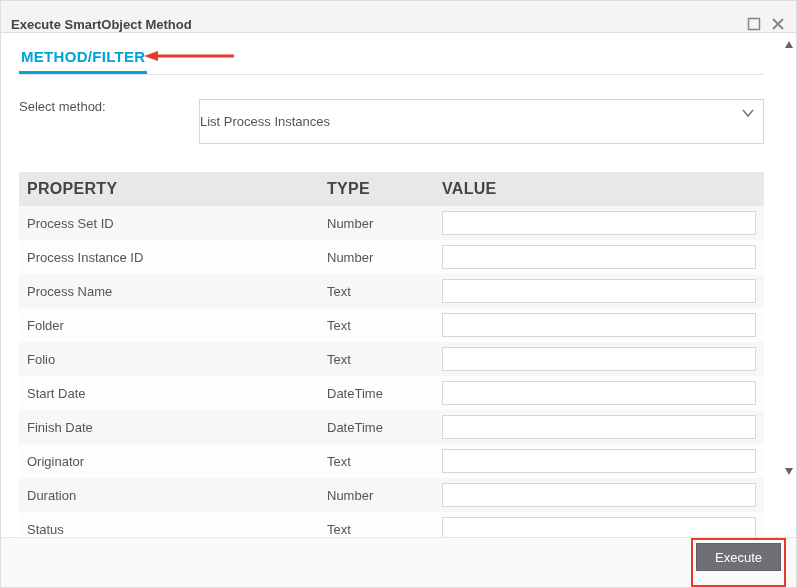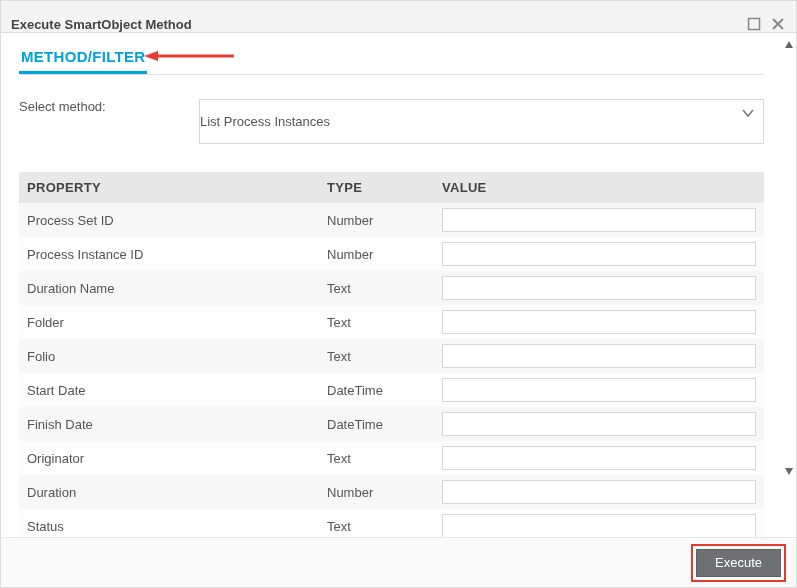--- a/index.html
+++ b/index.html
@@ -134,21 +134,21 @@
   
   .grid {
     width: 100%;
     border-collapse: collapse;
   }
   .grid th {
     background: #e8e8e8;
     color: #444;
     font-weight: 700;
     text-align: left;
-    font-size: 13px;
+    font-size: 16px;
     padding: 8px 8px;
     letter-spacing: .3px;
   }
   .grid td {
     padding: 5px 8px;
     color: #555;
     vertical-align: middle;
   }
   .grid tbody tr:nth-child(odd) td { background: #f7f7f7; }
   .grid tbody tr:nth-child(even) td { background: #fdfdfd; }
@@ -164,21 +164,20 @@
     font-size: 13px;
     color: #555;
   }
 
   
   .footer {
     height: 50px;
     border-top: 1px solid #e6e6e6;
     background: #fafafa;
     display: flex;
-    align-items: center;
     justify-content: flex-end;
     padding: 0 10px;
   }
   .exec-wrap {
     border: 2px solid #e53b2e;
     padding: 3px;
   }
   .exec-btn {
     background: #6f7074;
     color: #fff;
@@ -247,21 +246,21 @@
               <td class="col-prop">Process Set ID</td>
               <td class="col-type">Number</td>
               <td><input class="val-input" type="text" style=""></td>
             </tr>
             <tr>
               <td class="col-prop">Process Instance ID</td>
               <td class="col-type">Number</td>
               <td><input class="val-input" type="text" style=""></td>
             </tr>
             <tr>
-              <td class="col-prop">Duration Name</td>
+              <td class="col-prop">Process Name</td>
               <td class="col-type">Text</td>
               <td><input class="val-input" type="text" style=""></td>
             </tr>
             <tr>
               <td class="col-prop">Folder</td>
               <td class="col-type">Text</td>
               <td><input class="val-input" type="text" style=""></td>
             </tr>
             <tr>
               <td class="col-prop">Folio</td>

